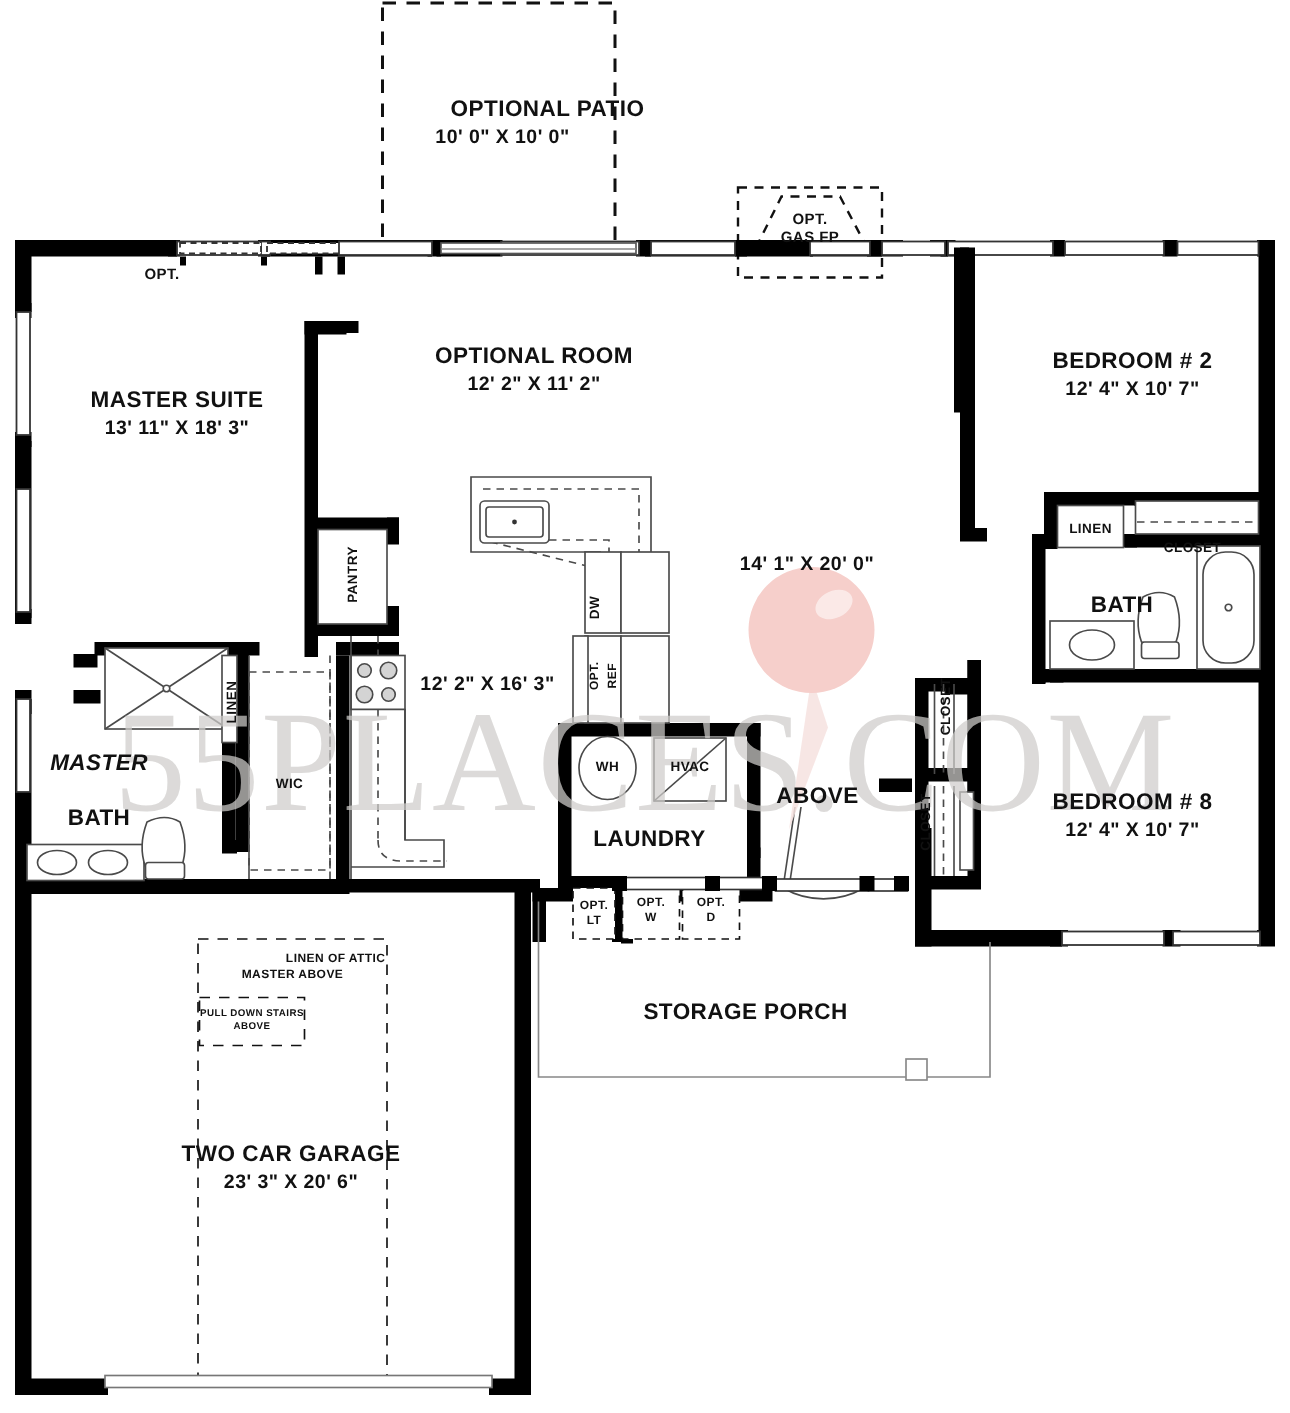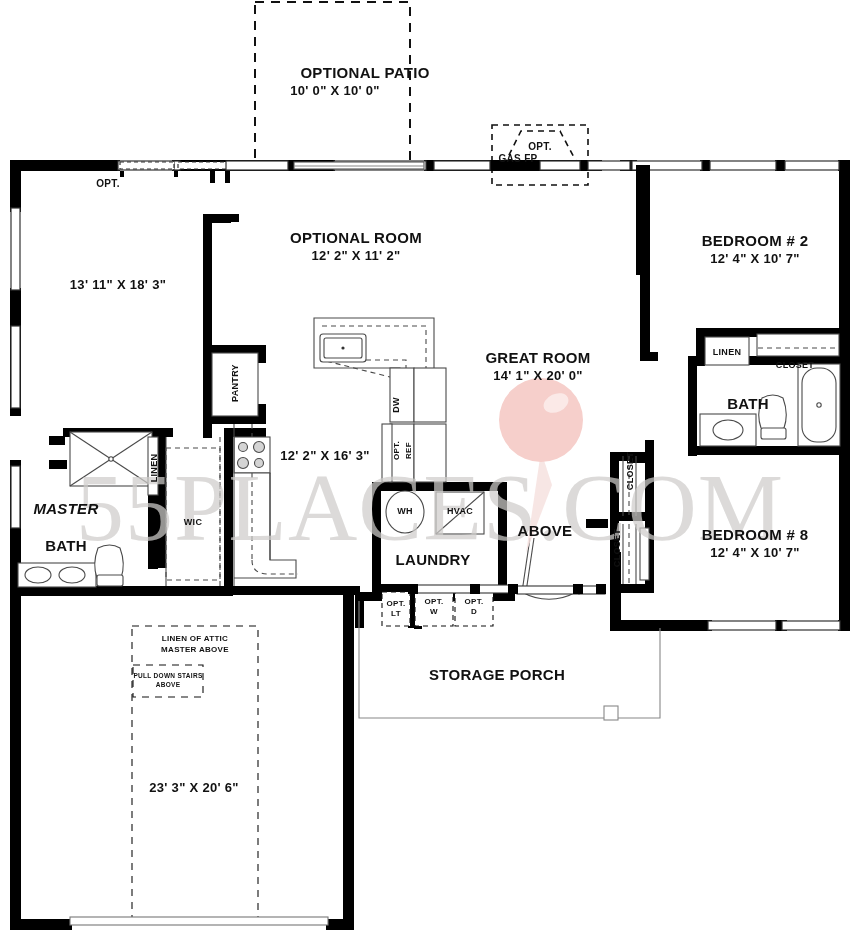--- a/index.html
+++ b/index.html
@@ -334,49 +334,50 @@
 
   <svg class="pin" style="left:486px;top:373px;" width="110" height="185" viewBox="0 0 110 185">
     <path d="M55 78 L40 180 L66 112 Z" fill="#f6e2df" opacity=".85"></path>
     <circle cx="55" cy="47" r="42" fill="#f6cfcb"></circle>
     <ellipse cx="70" cy="30" rx="13" ry="9" fill="#fff" opacity=".55" transform="rotate(-25 70 30)"></ellipse>
   </svg>
 
   <div class="lbl room-name" style="left:0;top:64px;width:670px;padding-left:30px;"><span>OPTIONAL PATIO</span></div>
   <div class="lbl room-dim" style="left:0;top:83px;width:670px;"><span>10' 0" X 10' 0"</span></div>
 
+  <div class="lbl room-name" style="left:0;top:258px;width:236px;"><span>MASTER SUITE</span></div>
   <div class="lbl room-dim" style="left:0;top:277px;width:236px;"><span>13' 11" X 18' 3"</span></div>
 
   <div class="lbl room-name" style="left:216px;top:229px;width:280px;"><span>OPTIONAL ROOM</span></div>
   <div class="lbl room-dim" style="left:216px;top:248px;width:280px;"><span>12' 2" X 11' 2"</span></div>
 
   <div class="lbl room-name" style="left:645px;top:232px;width:220px;"><span>BEDROOM # 2</span></div>
   <div class="lbl room-dim" style="left:645px;top:251px;width:220px;"><span>12' 4" X 10' 7"</span></div>
 
-  <div class="lbl room-name" style="left:428px;top:349px;width:220px;"><span>GREAT ROOM</span></div>
   <div class="lbl room-dim" style="left:428px;top:368px;width:220px;"><span>14' 1" X 20' 0"</span></div>
 
   <div class="lbl room-dim" style="left:215px;top:448px;width:220px;"><span>12' 2" X 16' 3"</span></div>
 
   <div class="lbl room-name" style="left:645px;top:526px;width:220px;"><span>BEDROOM # 8</span></div>
   <div class="lbl room-dim" style="left:645px;top:545px;width:220px;"><span>12' 4" X 10' 7"</span></div>
 
+  <div class="lbl room-name" style="left:74px;top:761px;width:240px;"><span>TWO CAR GARAGE</span></div>
   <div class="lbl room-dim" style="left:74px;top:780px;width:240px;"><span>23' 3" X 20' 6"</span></div>
 
   <div class="lbl room-name" style="left:688px;top:395px;width:120px;"><span>BATH</span></div>
   <div class="lbl room-name" style="left:6px;top:500px;width:120px;font-style:italic;"><span>MASTER</span></div>
   <div class="lbl room-name" style="left:6px;top:537px;width:120px;"><span>BATH</span></div>
   <div class="lbl room-name" style="left:485px;top:522px;width:120px;"><span>ABOVE</span></div>
   <div class="lbl room-name" style="left:363px;top:551px;width:140px;"><span>LAUNDRY</span></div>
   <div class="lbl room-name" style="left:377px;top:666px;width:240px;"><span>STORAGE PORCH</span></div>
 
   <div class="lbl small" style="left:78px;top:178px;width:60px;"><span>OPT.</span></div>
 
   <div class="lbl small" style="left:505px;top:141px;width:70px;"><span>OPT.</span></div>
-  <div class="lbl small" style="left:483px;top:153px;width:70px;"><span>GAS FP</span></div>
+  <div class="lbl small" style="left:505px;top:153px;width:70px;"><span>GAS FP</span></div>
 
   <div class="lbl xsmall vert" style="left:205px;top:378px;width:60px;"><span>PANTRY</span></div>
 
   <div class="lbl xsmall vert" style="left:124px;top:463px;width:60px;"><span>LINEN</span></div>
 
   <div class="lbl xsmall" style="left:163px;top:517px;width:60px;"><span>WIC</span></div>
 
   <div class="lbl xsmall vert" style="left:373px;top:400px;width:46px;"><span>DW</span></div>
 
   <div class="lbl tiny vert" style="left:373px;top:446px;width:46px;"><span>OPT.</span></div>
@@ -393,19 +394,19 @@
 
   <div class="lbl tiny" style="left:455px;top:597px;width:38px;"><span>OPT.</span></div>
   <div class="lbl tiny" style="left:455px;top:607px;width:38px;"><span>D</span></div>
 
   <div class="lbl xsmall" style="left:703px;top:347px;width:48px;"><span>LINEN</span></div>
   <div class="lbl xsmall" style="left:760px;top:360px;width:70px;"><span>CLOSET</span></div>
 
   <div class="lbl xsmall vert" style="left:605px;top:466px;width:50px;"><span>CLOSET</span></div>
   <div class="lbl xsmall vert" style="left:592px;top:543px;width:50px;"><span>CLOSET</span></div>
 
-  <div class="lbl tiny" style="left:133px;top:634px;width:124px;"><span>LINEN OF ATTIC</span></div>
+  <div class="lbl tiny" style="left:133px;top:634px;width:124px;text-align:right;"><span>LINEN OF ATTIC</span></div>
   <div class="lbl tiny" style="left:133px;top:645px;width:124px;"><span>MASTER ABOVE</span></div>
 
   <div class="lbl tiny" style="left:133px;top:671px;width:70px;font-size:6.5px;"><span>PULL DOWN STAIRS</span></div>
   <div class="lbl tiny" style="left:133px;top:680px;width:70px;font-size:6.5px;"><span>ABOVE</span></div>
 
 </div>
 
 </body></html>

